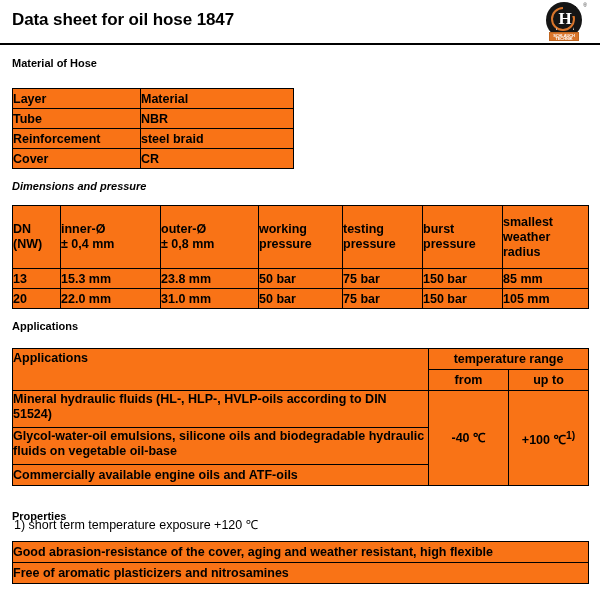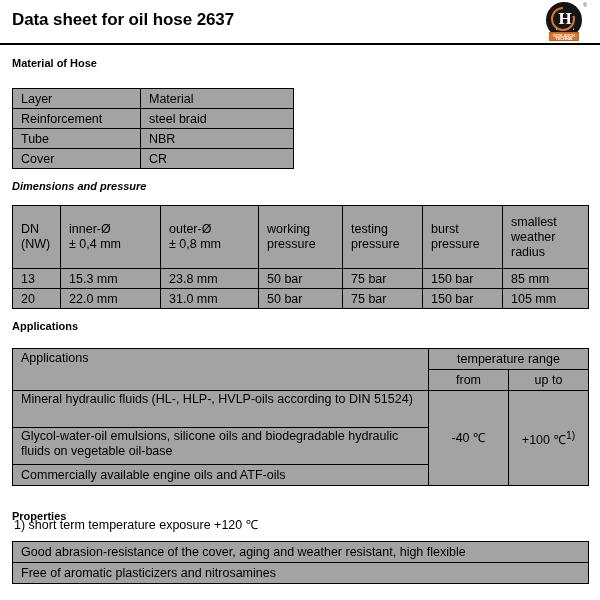--- a/index.html
+++ b/index.html
@@ -129,25 +129,25 @@
   }
 
   table.grid {
     border-collapse: collapse;
     table-layout: fixed;
     font-size: 12.5px;
   }
   table.grid td,
   table.grid th {
     border: 1px solid #000;
-    padding: 1px 8px;
-    font-weight: normal;
+    padding: 1px 0;
+    font-weight: bold;
     text-align: left;
     vertical-align: middle;
-    background: #a3a3a3;
+    background: #f97316;
   }
   .ctr { text-align: center !important; }
 
   
   .tbl-material {
     position: absolute;
     left: 12px;
     top: 88px;
     width: 281px;
   }
@@ -208,21 +208,21 @@
   .tbl-props td { height: 18px; }
 
   .sec-mat  { position: absolute; left: 0; top: 57px; }
   .sec-dim  { position: absolute; left: 0; top: 180px; font-style: italic; }
   .sec-app  { position: absolute; left: 0; top: 320px; }
 </style>
 </head>
 <body>
 
 <div class="header">
-  <div class="doc-title">Data sheet for oil hose 2637</div>
+  <div class="doc-title">Data sheet for oil hose 1847</div>
 
   <div class="logo">
     <div class="logo-disc"></div>
     <div class="logo-ring"></div>
     <div class="logo-ring-gap"></div>
     <div class="logo-a"></div>
     <div class="logo-h">H</div>
     <div class="logo-banner">
       <span class="logo-banner-text">SCHLAUCH TECHNIK</span>
     </div>
@@ -236,26 +236,26 @@
   <colgroup>
       <col style="width:128px">
       <col style="width:153px">
     </colgroup>
   <tbody>
     <tr>
       <td>Layer</td>
       <td>Material</td>
     </tr>
     <tr>
+      <td>Tube</td>
+      <td>NBR</td>
+    </tr>
+    <tr>
       <td>Reinforcement</td>
       <td>steel braid</td>
-    </tr>
-    <tr>
-      <td>Tube</td>
-      <td>NBR</td>
     </tr>
     <tr>
       <td>Cover</td>
       <td>CR</td>
     </tr>
   </tbody>
 </table>
 
 <div class="section-title sec-dim">Dimensions and pressure</div>
 

